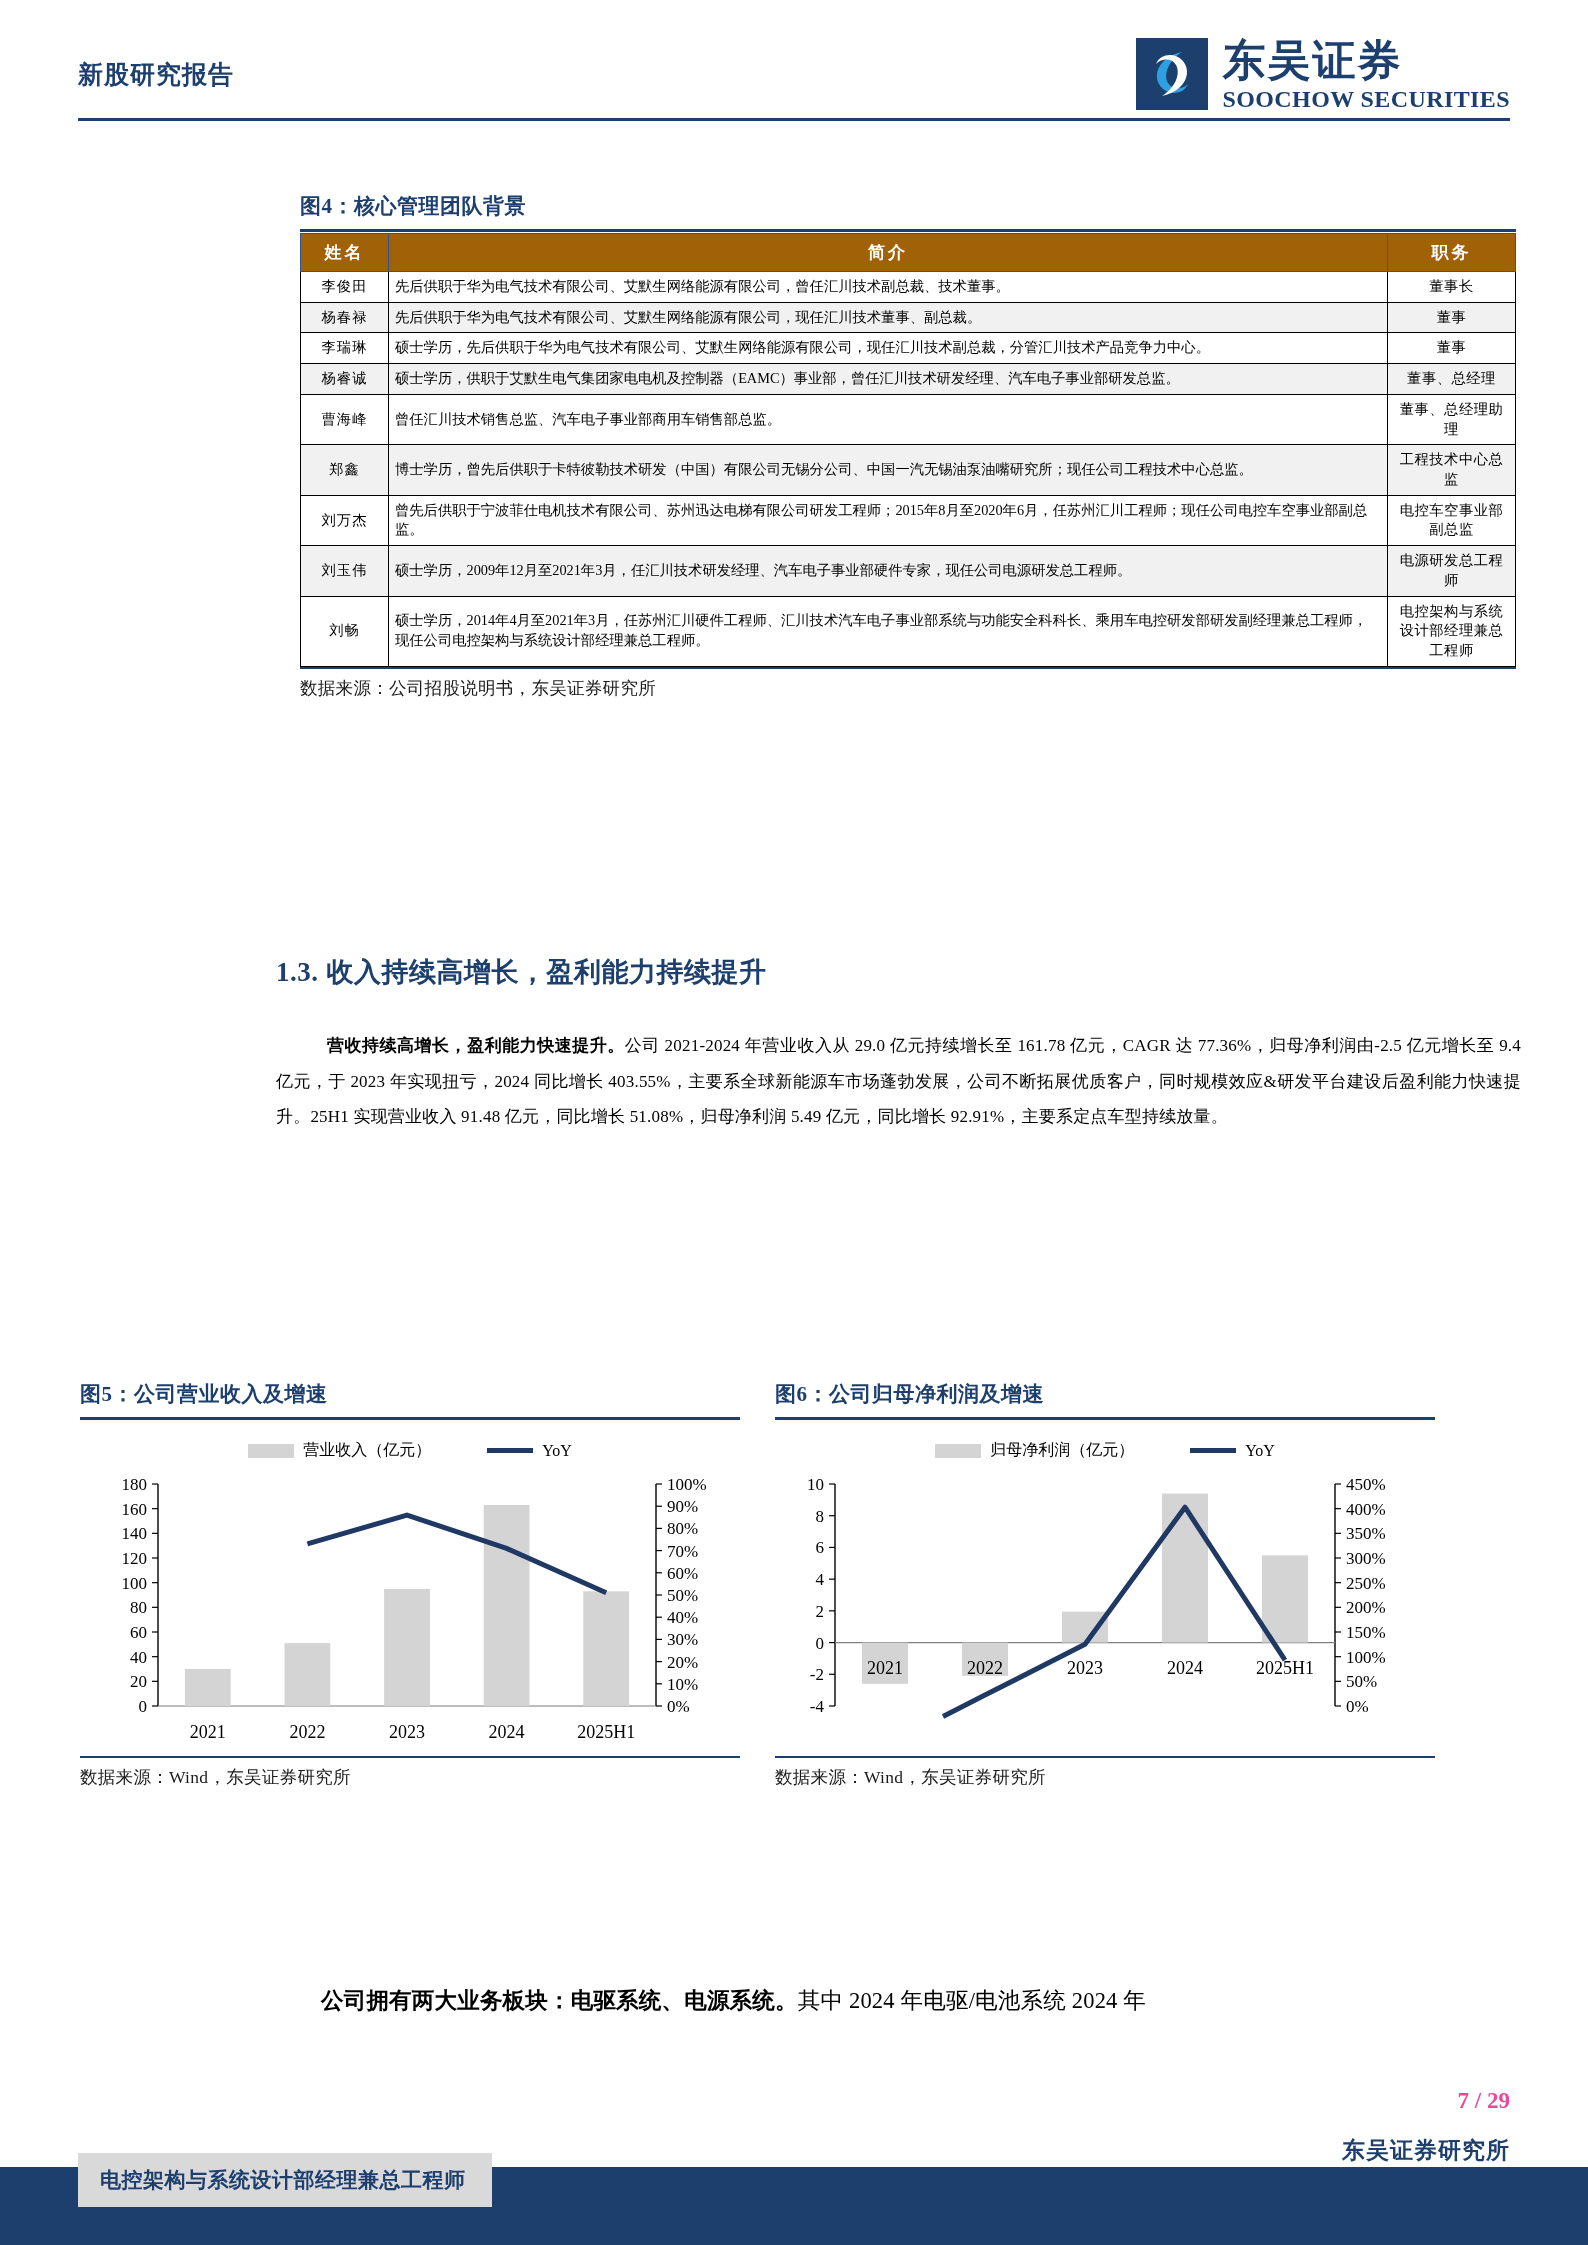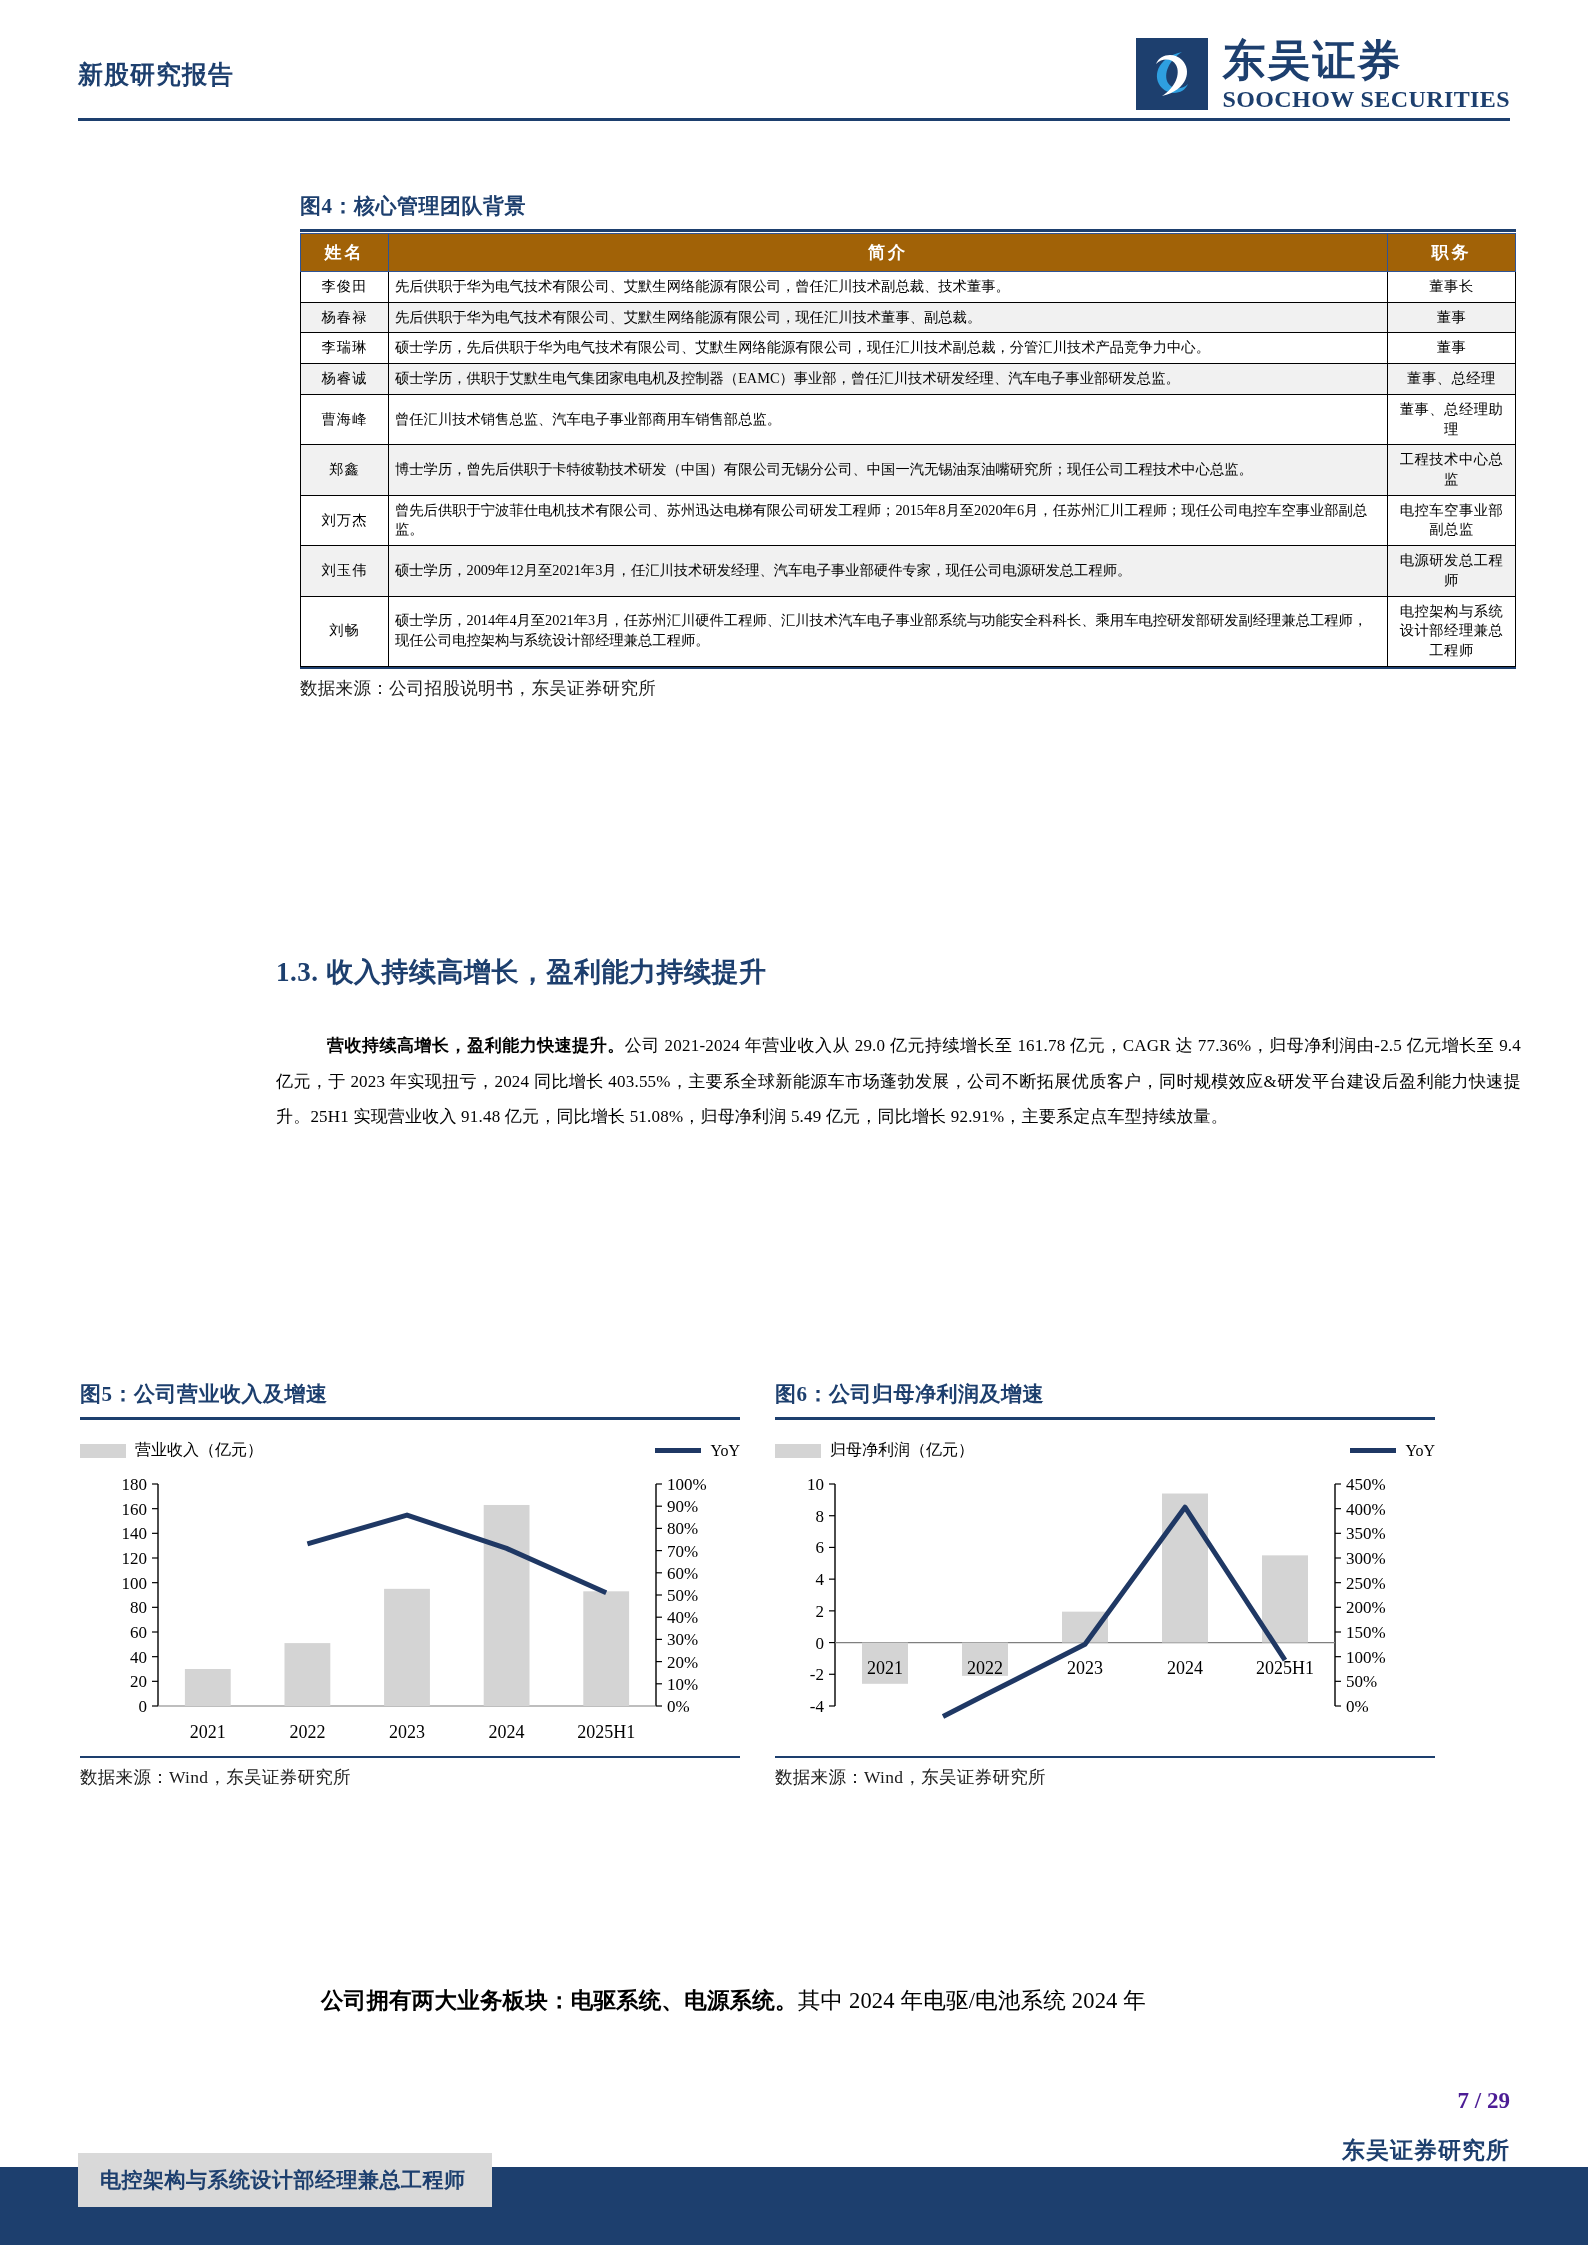--- a/index.html
+++ b/index.html
@@ -168,21 +168,21 @@
   #fig6 { left: 775px; top: 1380px; }
   .chart-body {
     height: 332px;
     position: relative;
     margin-top: 4px;
   }
   .legend {
     position: absolute;
     top: 16px; left: 0; right: 0;
     display: flex;
-    justify-content: space-between;
+    justify-content: center;
     align-items: center;
     gap: 56px;
     font-size: 16px;
     color: #000;
   }
   .legend .item { display: flex; align-items: center; gap: 9px; }
   .legend .swatch-bar {
     width: 46px; height: 14px;
     background: #d4d4d4;
     display: inline-block;
@@ -213,21 +213,21 @@
   }
   #bottom-para b { font-weight: bold; }
 
   
   .pagenum {
     position: absolute;
     right: 78px;
     top: 2088px;
     font-size: 23px;
     font-weight: bold;
-    color: #4c1d95;
+    color: #ec4899;
   }
   .footer-firm {
     position: absolute;
     right: 78px;
     top: 2135px;
     font-size: 23px;
     font-weight: bold;
     color: #1d3f6e;
     letter-spacing: 1px;
   }

